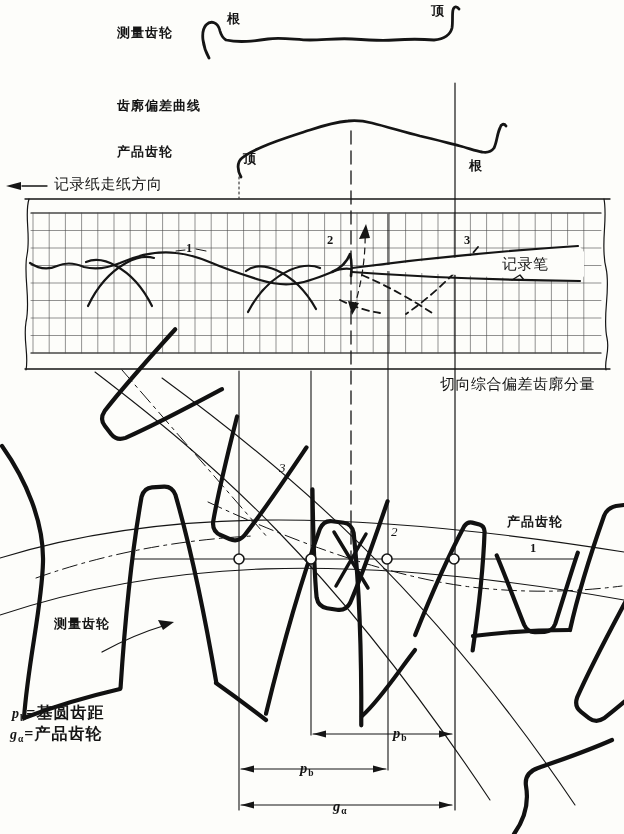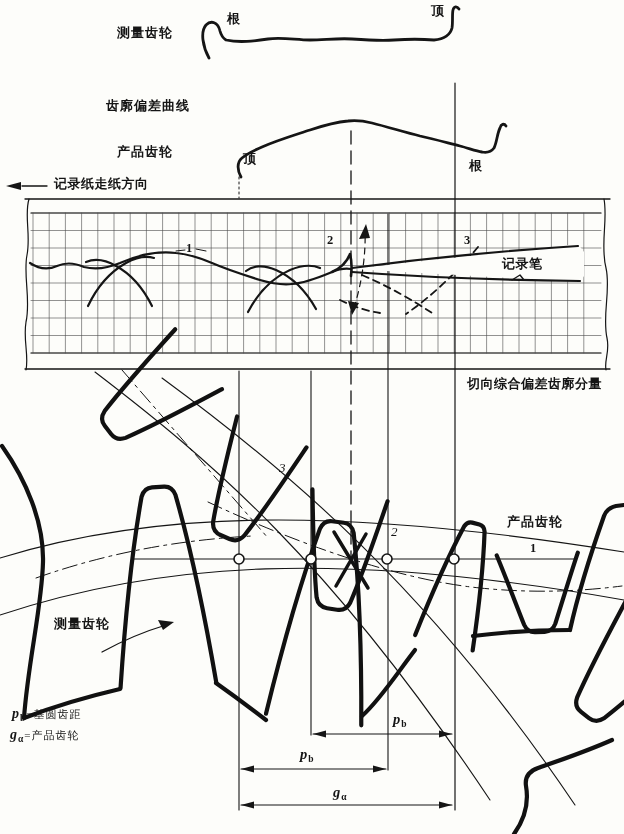--- a/index.html
+++ b/index.html
@@ -1,27 +1,27 @@
 <!DOCTYPE html>
 <html><head>
 <meta charset="utf-8">
 <style>
   html,body{margin:0;padding:0;background:#e8e8e8;}
   .stage{position:relative;width:624px;height:834px;background:#fdfdfa;overflow:hidden;
          font-family:"Liberation Serif", serif;color:#151515;}
   .stage svg{position:absolute;left:0;top:0;}
   .lbl{position:absolute;white-space:nowrap;line-height:1;color:#151515;}
   .cjk{font-size:13px;font-weight:bold;letter-spacing:1px;}
-  .cjk-sm{font-size:13px;font-weight:bold;letter-spacing:0.5px;}
+  .cjk-sm{font-size:15px;font-weight:normal;letter-spacing:0.5px;}
   .num{font-size:12.5px;font-weight:bold;}
   .num-it{font-size:13px;font-style:italic;}
-  .dim{font-size:14.5px;font-style:italic;font-weight:bold;}
+  .dim{font-size:14.5px;font-style:italic;font-weight:bold;margin-top:14px;}
   .sym{font-style:italic;font-weight:bold;}
   .sub{font-size:9.5px;font-style:normal;font-weight:bold;vertical-align:-3px;margin-left:1px;margin-right:1px;}
-  .eq{font-style:normal;font-size:11px;font-weight:normal;letter-spacing:1px;}
+  .eq{font-style:normal;font-size:16px;font-weight:bold;letter-spacing:1px;}
 </style>
 </head>
 <body>
 
 <div class="stage">
 
 <svg width="624" height="834" viewBox="0 0 624 834">
   <g stroke="#151515" fill="none" stroke-linecap="round" stroke-linejoin="round">
 
     <g>
@@ -199,31 +199,31 @@
       <path d="M 241 805 L 452 805"></path>
       <polygon points="241,805 254,801.6 254,808.4" fill="#151515" stroke="none"></polygon>
       <polygon points="452,805 439,801.6 439,808.4" fill="#151515" stroke="none"></polygon>
     </g>
   </g>
 </svg>
 
 <div class="lbl cjk" style="left:117px;top:26px">测量齿轮</div>
 <div class="lbl cjk" style="left:227px;top:12px">根</div>
 <div class="lbl cjk" style="left:431px;top:4px">顶</div>
-<div class="lbl cjk" style="left:106px;top:99px">齿廓偏差曲线</div>
+<div class="lbl cjk" style="left:117px;top:99px">齿廓偏差曲线</div>
 <div class="lbl cjk" style="left:117px;top:145px">产品齿轮</div>
 <div class="lbl cjk" style="left:243px;top:152px">顶</div>
 <div class="lbl cjk" style="left:469px;top:159px">根</div>
 <div class="lbl cjk-sm" style="left:54px;top:177px">记录纸走纸方向</div>
 
 <div class="lbl num" style="left:186px;top:242px">1</div>
 <div class="lbl num" style="left:327px;top:234px">2</div>
 <div class="lbl num" style="left:464px;top:234px">3</div>
 <div class="lbl cjk-sm" style="left:502px;top:257px">记录笔</div>
-<div class="lbl cjk-sm" style="left:467px;top:377px">切向综合偏差齿廓分量</div>
+<div class="lbl cjk-sm" style="left:440px;top:377px">切向综合偏差齿廓分量</div>
 
 <div class="lbl num-it" style="left:279px;top:461px">3</div>
 <div class="lbl num-it" style="left:391px;top:525px">2</div>
 <div class="lbl cjk" style="left:507px;top:515px">产品齿轮</div>
 <div class="lbl num" style="left:530px;top:542px">1</div>
 <div class="lbl cjk" style="left:54px;top:617px">测量齿轮</div>
 
 <div class="lbl" style="left:12px;top:705px"><span class="sym" style="font-size:14px">p</span><span class="sub">b</span><span class="eq">=基圆齿距</span></div>
 <div class="lbl" style="left:10px;top:726px"><span class="sym" style="font-size:14px">g</span><span class="sub">α</span><span class="eq">=产品齿轮</span></div>
 

